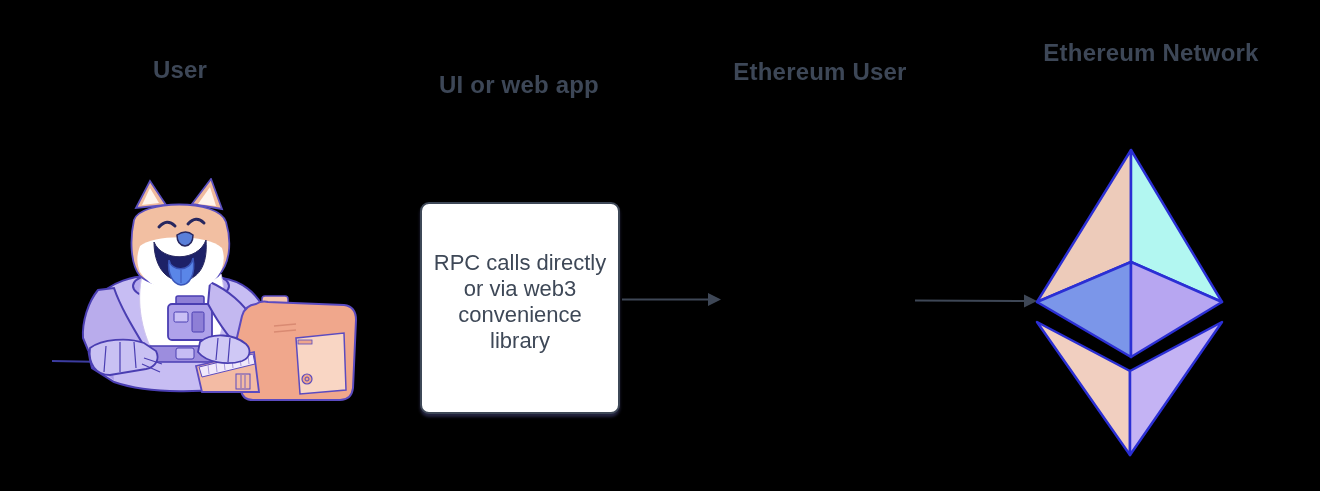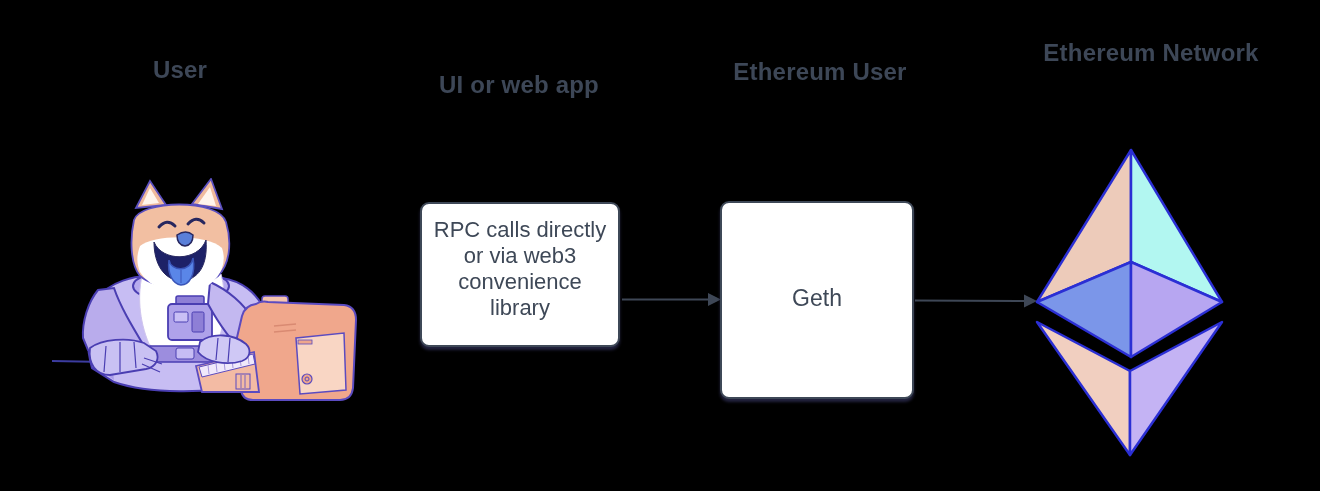--- a/index.html
+++ b/index.html
@@ -102,35 +102,32 @@
       <polygon points="149,189 203,176 205,186 152,199" fill="#F0E9FB" stroke="#5B4BC0" stroke-width="1"></polygon>
       <path d="M158,187 L159,196 M166,185 L167,194 M174,183 L175,192 M182,181 L183,190 M190,179 L191,188 M198,177 L199,186" stroke="#9C8DD8" stroke-width="0.9" fill="none"></path>
       <rect x="186" y="196" width="14" height="15" fill="#F3BBA4" stroke="#5B4BC0" stroke-width="1"></rect>
       <path d="M191,197 L191,210 M195,197 L195,210" stroke="#5B4BC0" stroke-width="0.8" fill="none"></path>
     </g>
 
     <path d="M150,164 C162,154 184,156 196,166 C202,172 200,180 192,183 C176,188 156,184 148,174 Z" fill="#CFC8F5" stroke="#4A3EB2" stroke-width="1.8"></path>
     <path d="M168,160 L166,182 M180,160 L178,184" stroke="#4A3EB2" stroke-width="1.2" fill="none"></path>
   </svg>
 
-  <div class="diagram-box" style="left:420px;top:202px;width:200px;height:145px;padding-bottom:12px;">
+  <div class="diagram-box" style="left:420px;top:202px;width:200px;height:212px;padding-bottom:12px;">
     <div class="box-text">RPC calls directly
 or via web3
 convenience
 library</div>
   </div>
 
   <svg class="arrow-svg" style="left:620px;top:290px;" width="104" height="20" viewBox="0 0 104 20">
     <path d="M2,9.5 L88,9.5" stroke="#3E4756" stroke-width="2" fill="none"></path>
     <polygon points="88,3 88,16 101,9.5" fill="#3E4756"></polygon>
   </svg>
 
-  <div class="diagram-box" style="left:720px;top:201px;width:194px;height:198px;padding-bottom:4px;">
-    <div class="box-text big">Geth</div>
-  </div>
 
   <svg class="arrow-svg" style="left:914px;top:291px;" width="126" height="20" viewBox="0 0 126 20">
     <path d="M1,9.5 L110,10" stroke="#3E4756" stroke-width="2" fill="none"></path>
     <polygon points="110,3.5 110,16.5 123,10" fill="#3E4756"></polygon>
   </svg>
 
   <svg class="illus-svg" style="left:1030px;top:142px;" width="200" height="320" viewBox="0 0 200 320">
     <g stroke="#2B2FD4" stroke-width="2.5" stroke-linejoin="round">
       <polygon points="101,8 7,160 101,120" fill="#EDCBBA"></polygon>
       <polygon points="101,8 101,120 192,160" fill="#B2F7F1"></polygon>

